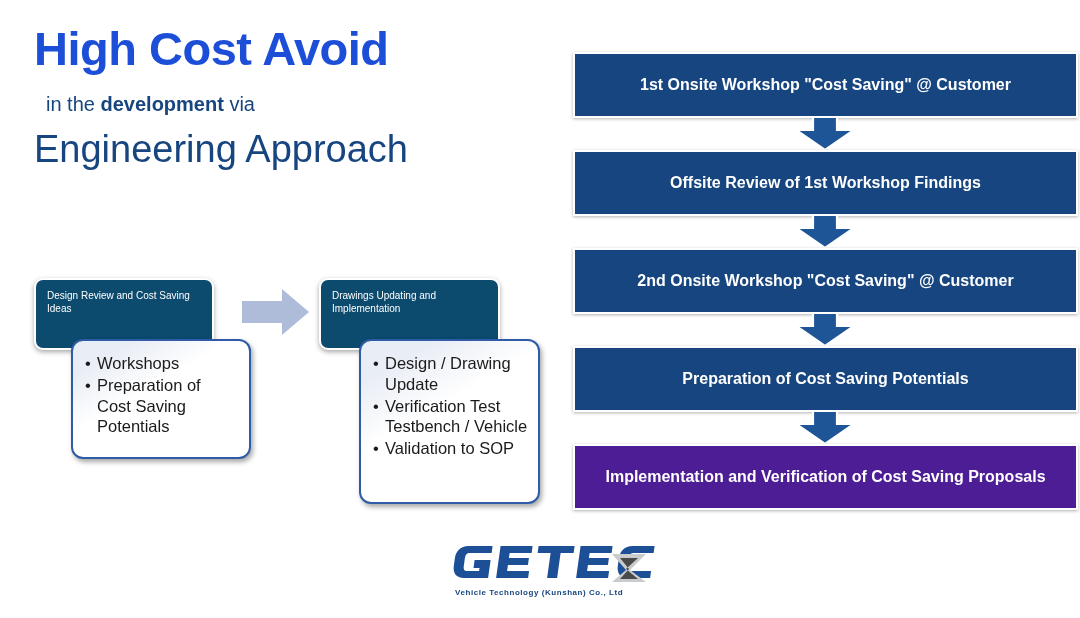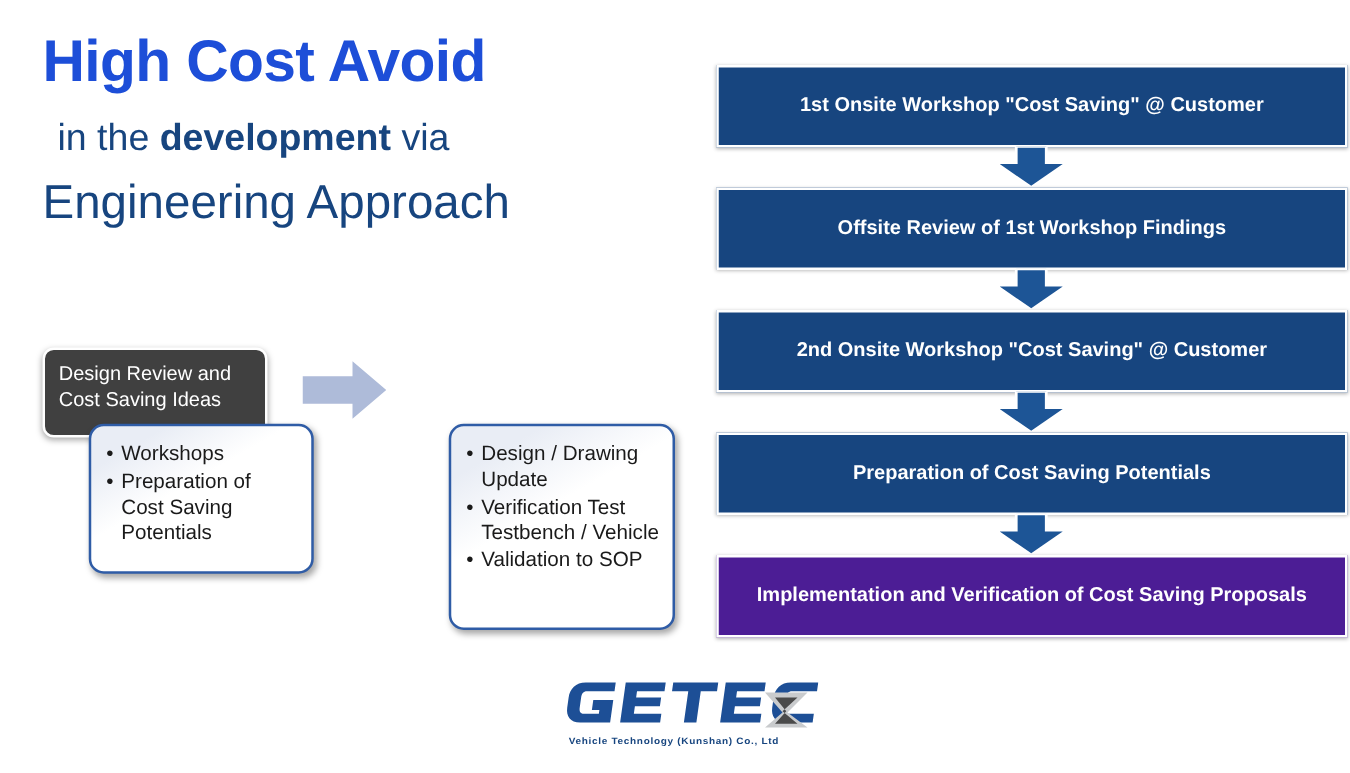--- a/index.html
+++ b/index.html
@@ -25,21 +25,21 @@
   }
   #title-line1 {
     font-size: 47px;
     font-weight: bold;
     color: #1d4ed8;
     letter-spacing: -0.5px;
     line-height: 1.15;
     white-space: nowrap;
   }
   #title-line2 {
-    font-size: 30px;
+    font-size: 20px;
     font-weight: normal;
     color: #17457f;
     line-height: 1.25;
     margin-top: 16px;
     margin-left: 12px;
     white-space: nowrap;
   }
   #title-line2 .bold-word {
     font-weight: bold;
   }
@@ -56,26 +56,26 @@
   .callout-group {
     position: absolute;
   }
   #callout-group-1 { left: 34px; top: 278px; width: 250px; height: 226px; }
   #callout-group-2 { left: 319px; top: 278px; width: 225px; height: 226px; }
 
   .callout-header {
     position: absolute;
     left: 0;
     top: 0;
-    background: #404040;
+    background: #0c4a6e;
     border: 2px solid #ffffff;
     border-radius: 9px;
     box-shadow: 0 2px 5px rgba(0,0,0,0.35);
     color: #ffffff;
-    font-size: 16px;
+    font-size: 10px;
     line-height: 1.32;
     padding: 9px 10px 9px 11px;
     box-sizing: border-box;
   }
   #callout-group-1 .callout-header { width: 180px; height: 72px; }
   #callout-group-2 .callout-header { width: 181px; height: 72px; }
 
   .callout-body {
     position: absolute;
     background: #ffffff;
@@ -202,20 +202,21 @@
   </div>
 </div>
 
 <div id="flow-arrow-right">
   <svg width="68" height="48" viewBox="0 0 68 48" xmlns="http://www.w3.org/2000/svg">
     <polygon points="0,13 40,13 40,1 67,24 40,47 40,35 0,35" fill="#aebbd9"></polygon>
   </svg>
 </div>
 
 <div class="callout-group" id="callout-group-2">
+  <div class="callout-header">Drawings Updating and Implementation</div>
   <div class="callout-body">
     <ul class="callout-list">
       <li>Design / Drawing Update</li>
       <li>Verification Test Testbench / Vehicle</li>
       <li>Validation to SOP</li>
     </ul>
   </div>
 </div>
 
 <div id="flowchart">

